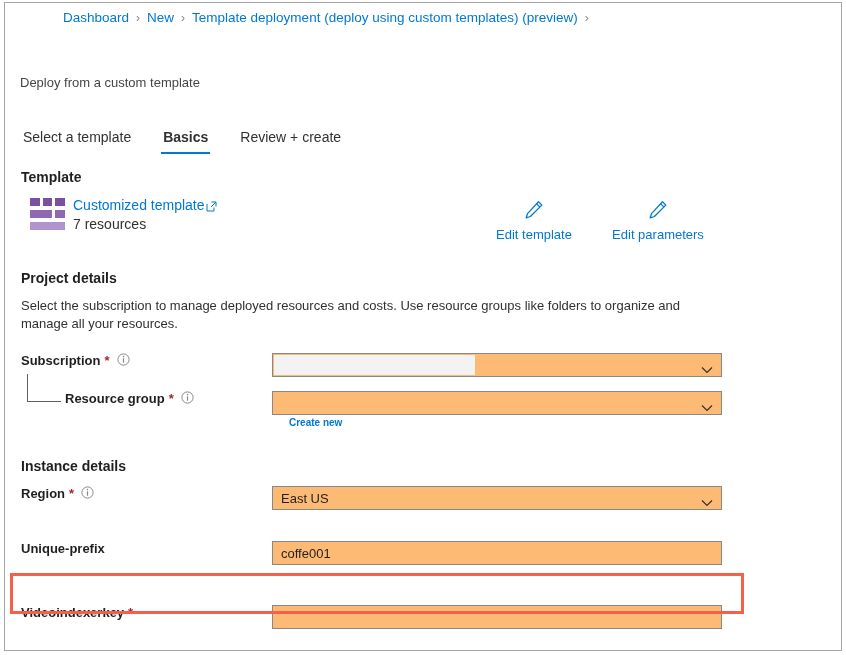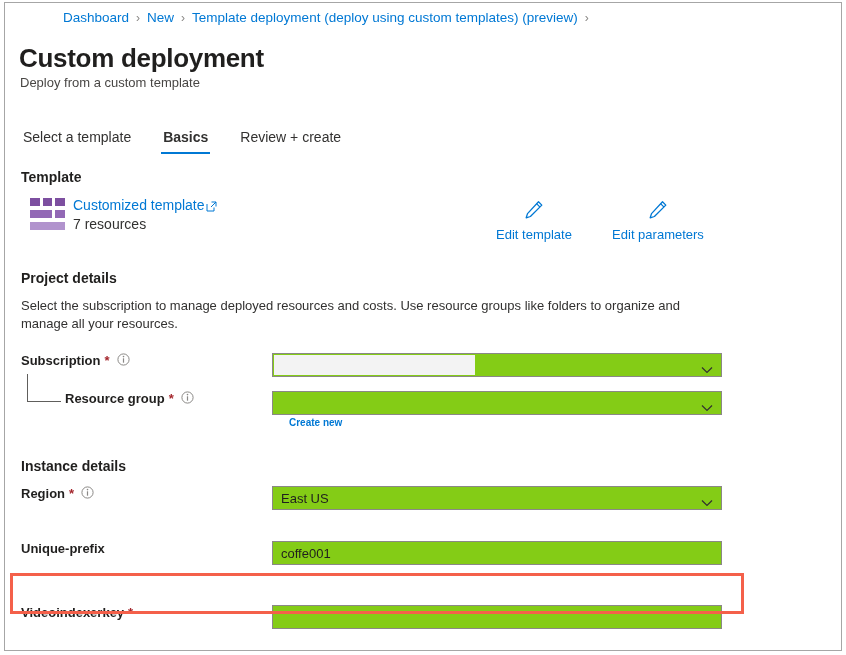--- a/index.html
+++ b/index.html
@@ -181,21 +181,21 @@
     width: 13px; height: 13px;
     display: inline-block;
     cursor: pointer;
   }
 
   .field {
     position: absolute;
     left: 267px;
     width: 450px; height: 24px;
     border: 1px solid #8a8886;
-    background: #84cc16;
+    background: #fdba74;
     font-size: 13px;
     color: #201f1e;
     display: flex; align-items: center;
     padding: 0 8px;
     cursor: pointer;
   }
   .field.textbox { cursor: text; }
   .field .chev {
     position: absolute;
     right: 8px; top: 50%;
@@ -242,21 +242,20 @@
 
   <div class="breadcrumb">
     <span class="bc-link">Dashboard</span>
     <span class="bc-sep">›</span>
     <span class="bc-link">New</span>
     <span class="bc-sep">›</span>
     <span class="bc-link">Template deployment (deploy using custom templates) (preview)</span>
     <span class="bc-sep">›</span>
   </div>
 
-  <div class="page-title">Custom deployment</div>
   <div class="page-subtitle">Deploy from a custom template</div>
 
   <div class="tabs">
     <div class="tab">Select a template</div>
     <div class="tab active">Basics</div>
     <div class="tab">Review + create</div>
   </div>
 
   <div class="section-heading" id="tpl-heading">Template</div>
 

